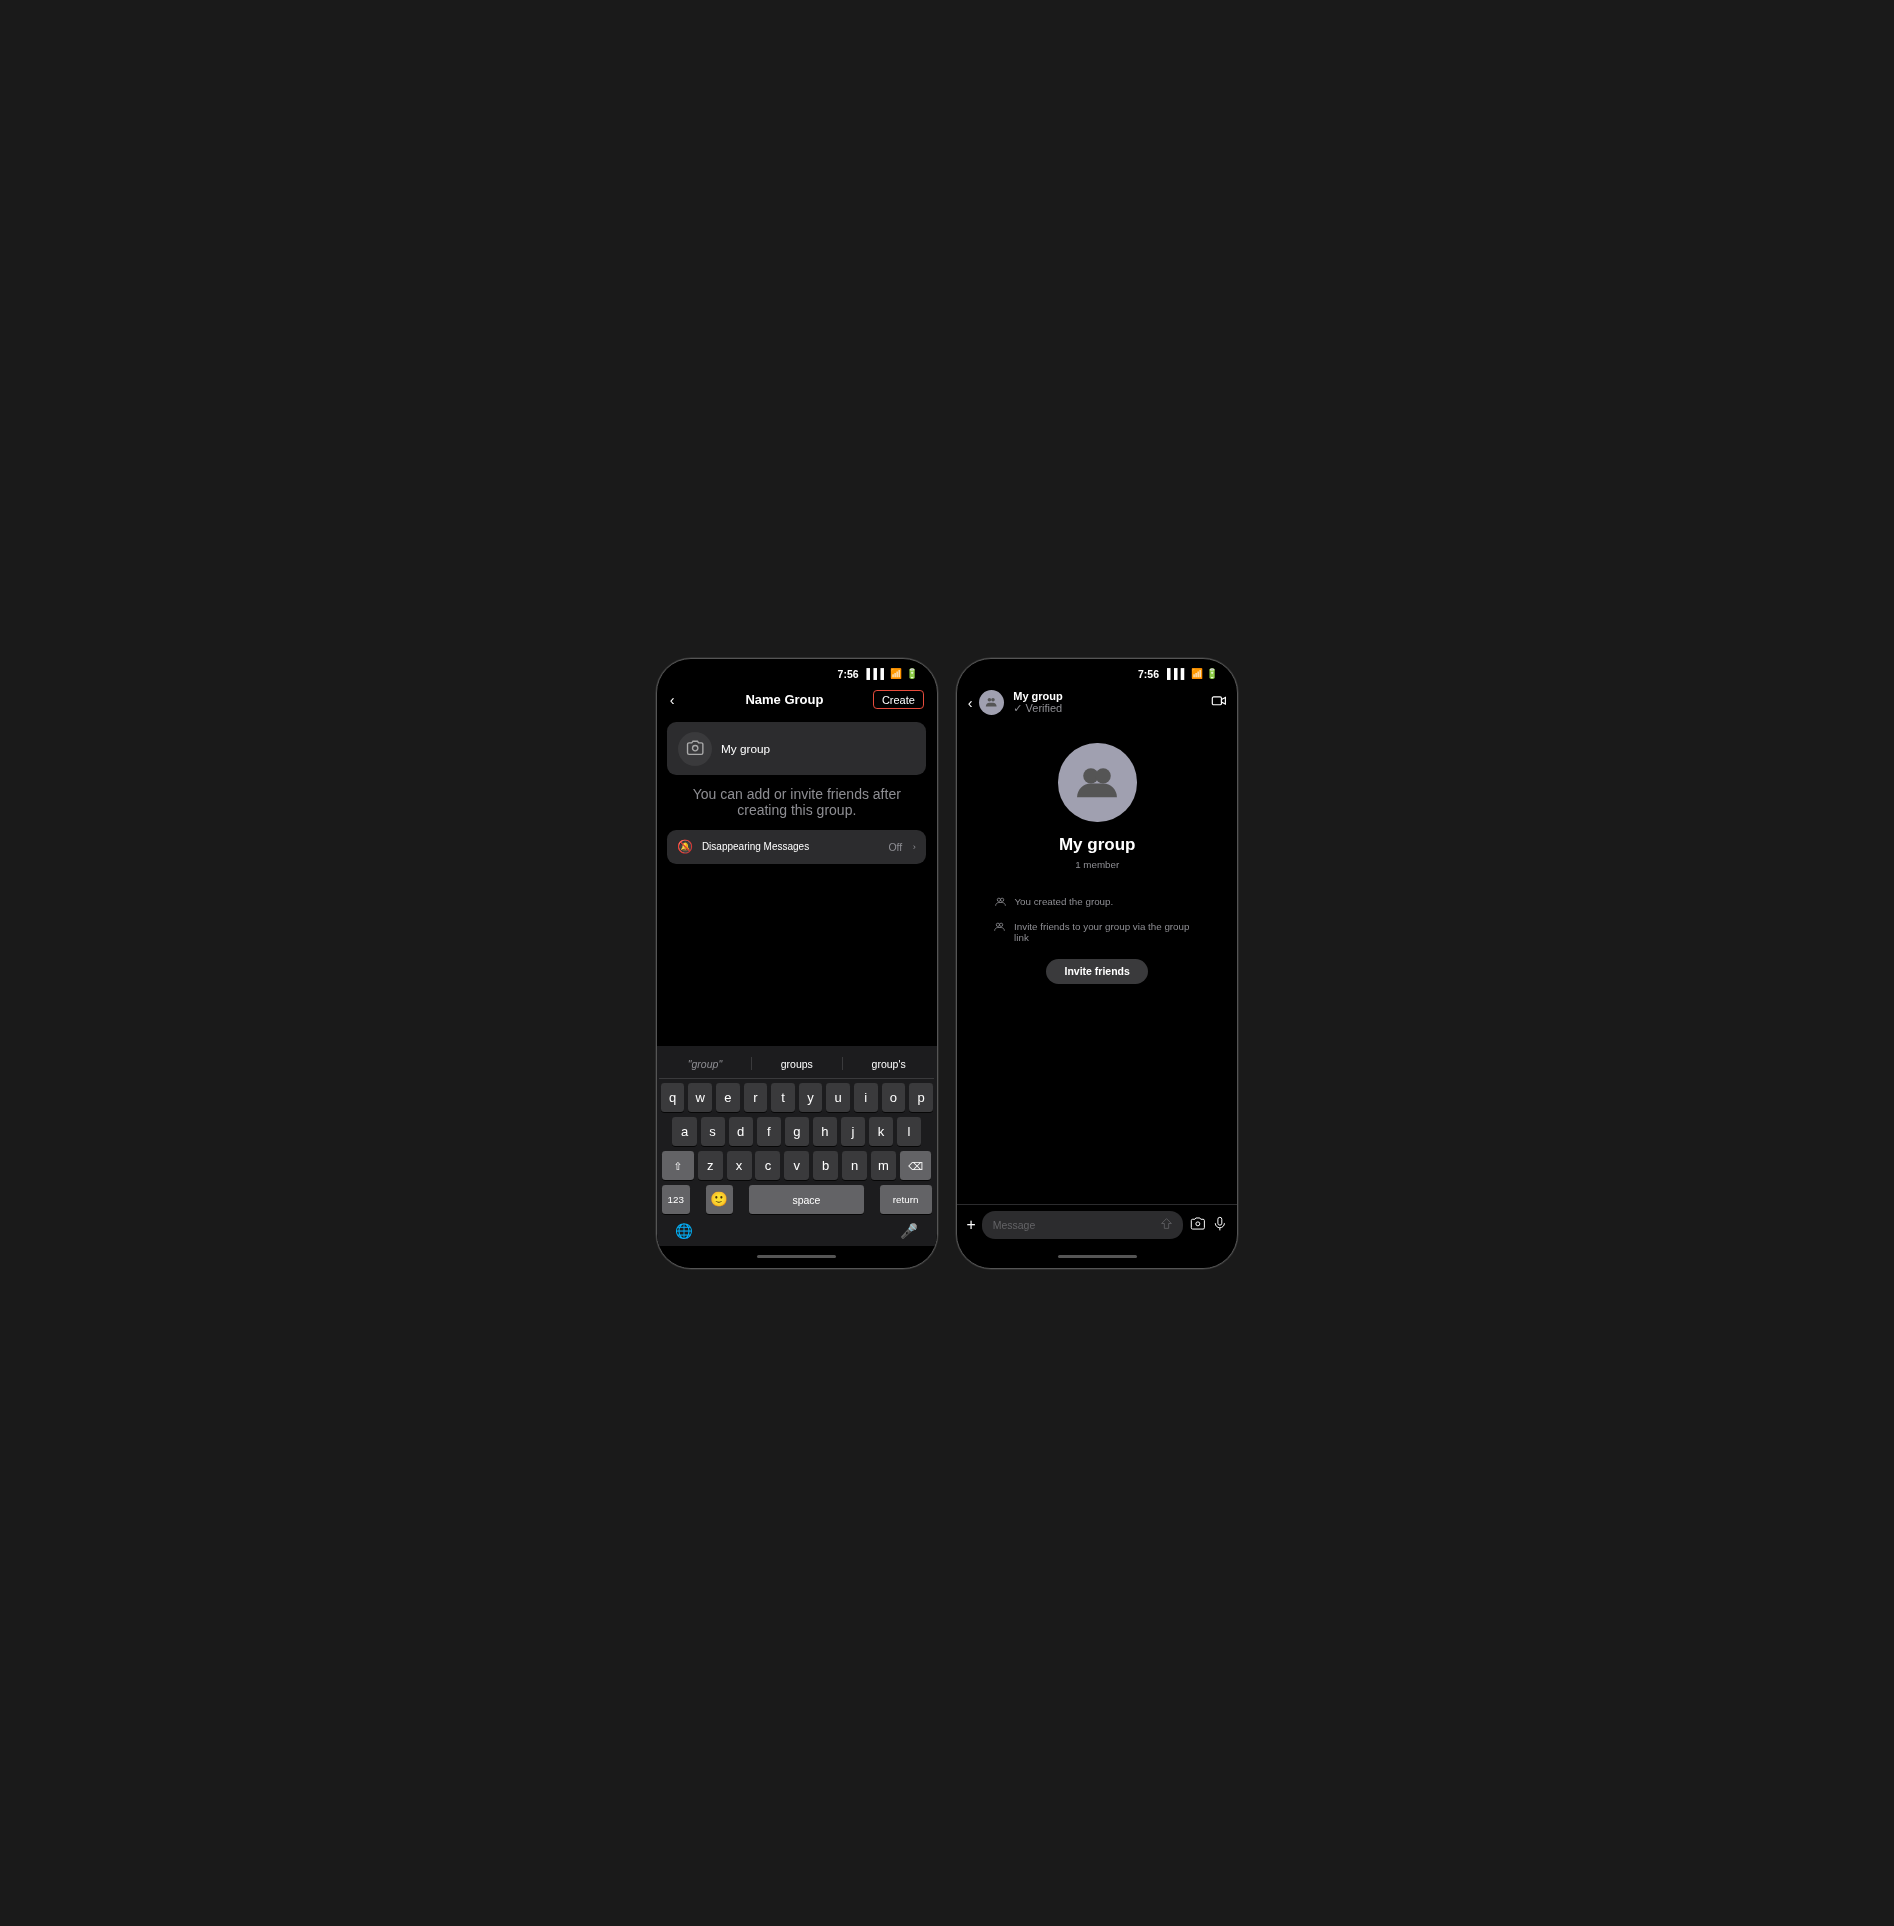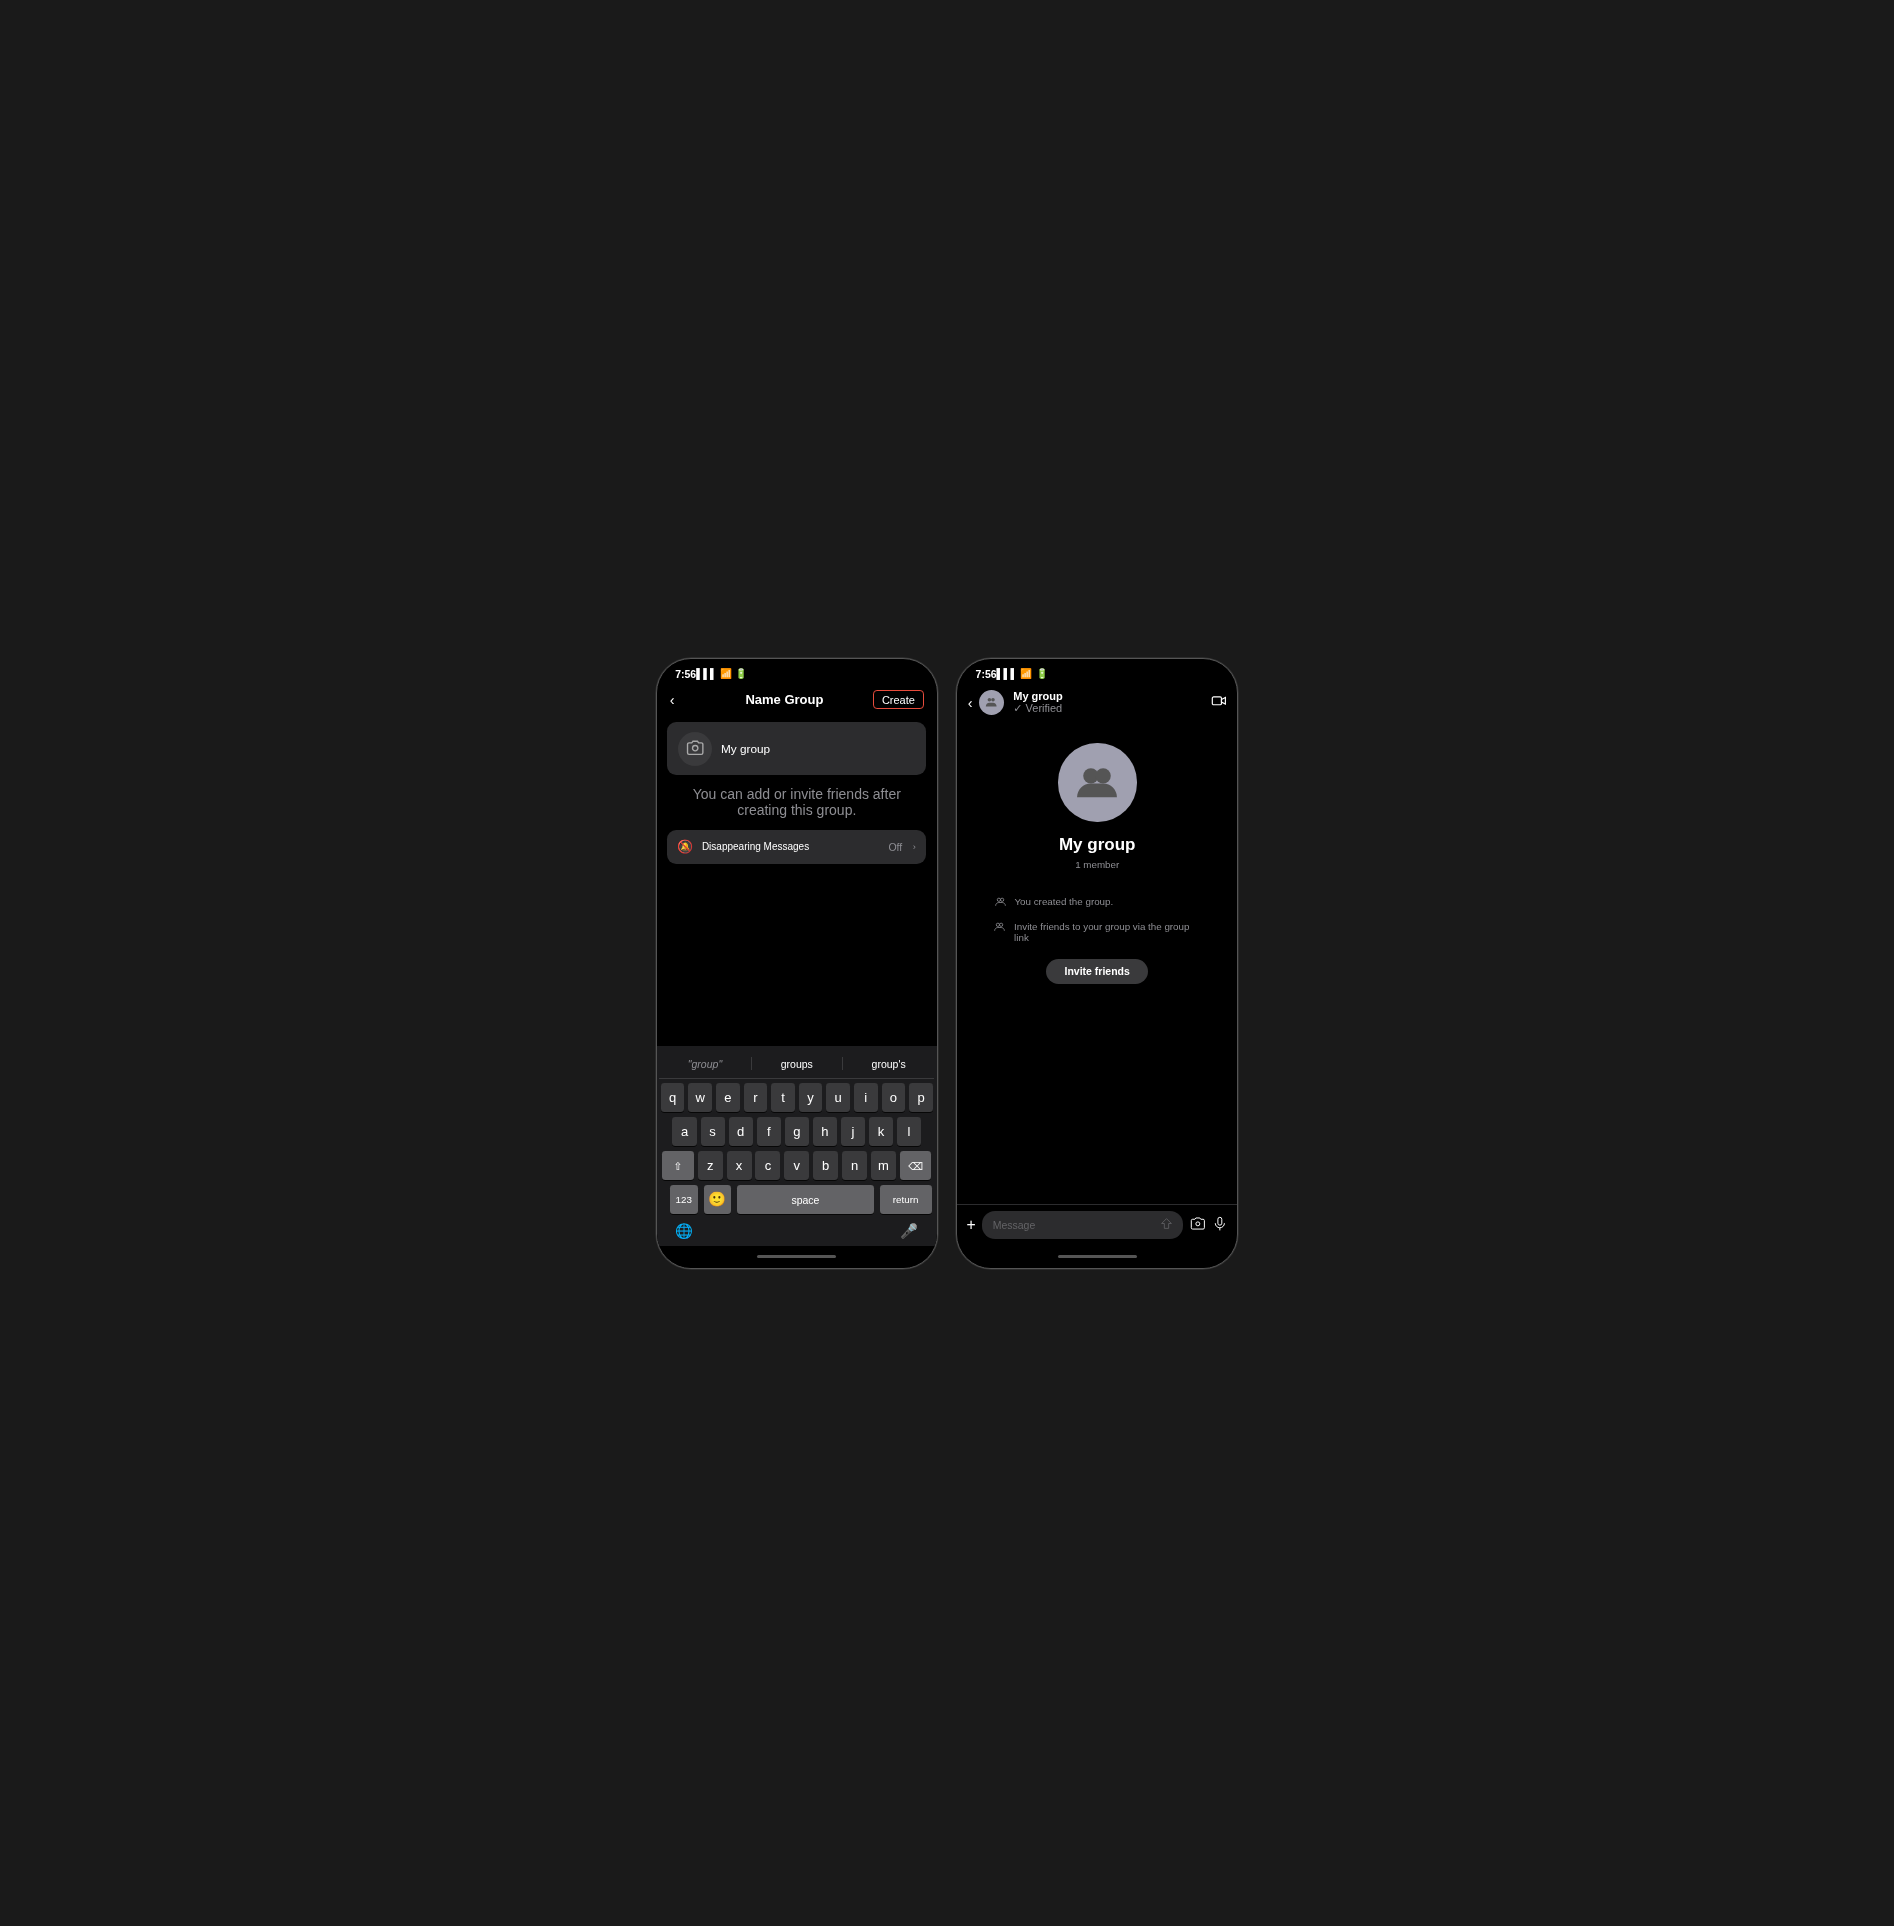--- a/index.html
+++ b/index.html
@@ -31,27 +31,28 @@
       height: 100%;
       background: #000;
       border-radius: 34px;
       overflow: hidden;
       display: flex;
       flex-direction: column;
     }
     
     .status-bar {
       display: flex;
-      justify-content: flex-start;
+      justify-content: flex-end;
       align-items: center;
       padding: 9.2px 18.4px 5.2px;
       color: #fff;
       font-size: 9.8px;
       font-weight: 600;
       flex-shrink: 0;
+      gap: 8px;
     }
     .status-time { font-weight: 700; font-size: 10.5px; }
     .status-icons { display: flex; align-items: center; gap: 3.3px; }
     
     .nav-bar {
       display: flex;
       align-items: center;
       justify-content: space-between;
       padding: 5.2px 13px 7.9px;
       flex-shrink: 0;
@@ -191,25 +192,24 @@
       height: 29px;
       flex: 1;
       display: flex;
       align-items: center;
       justify-content: center;
       font-size: 10.5px;
       box-shadow: 0 0.7px 0 #000;
     }
     .bottom-keyboard-row {
       display: flex;
-      gap: 6px;
+      gap: 16px;
       align-items: center;
       padding: 0 1.3px;
       margin-bottom: 3.9px;
-      margin-left: 8px;
     }
     .key-123 { min-width: 27.6px; font-size: 9.8px; padding: 0 3.9px; }
     .key-emoji { min-width: 27.6px; font-size: 14.4px; }
     .key-return { min-width: 52px; font-size: 9.8px; padding: 0 5.2px; }
     .home-indicator {
       height: 22px;
       display: flex;
       align-items: center;
       justify-content: center;
       flex-shrink: 0;

